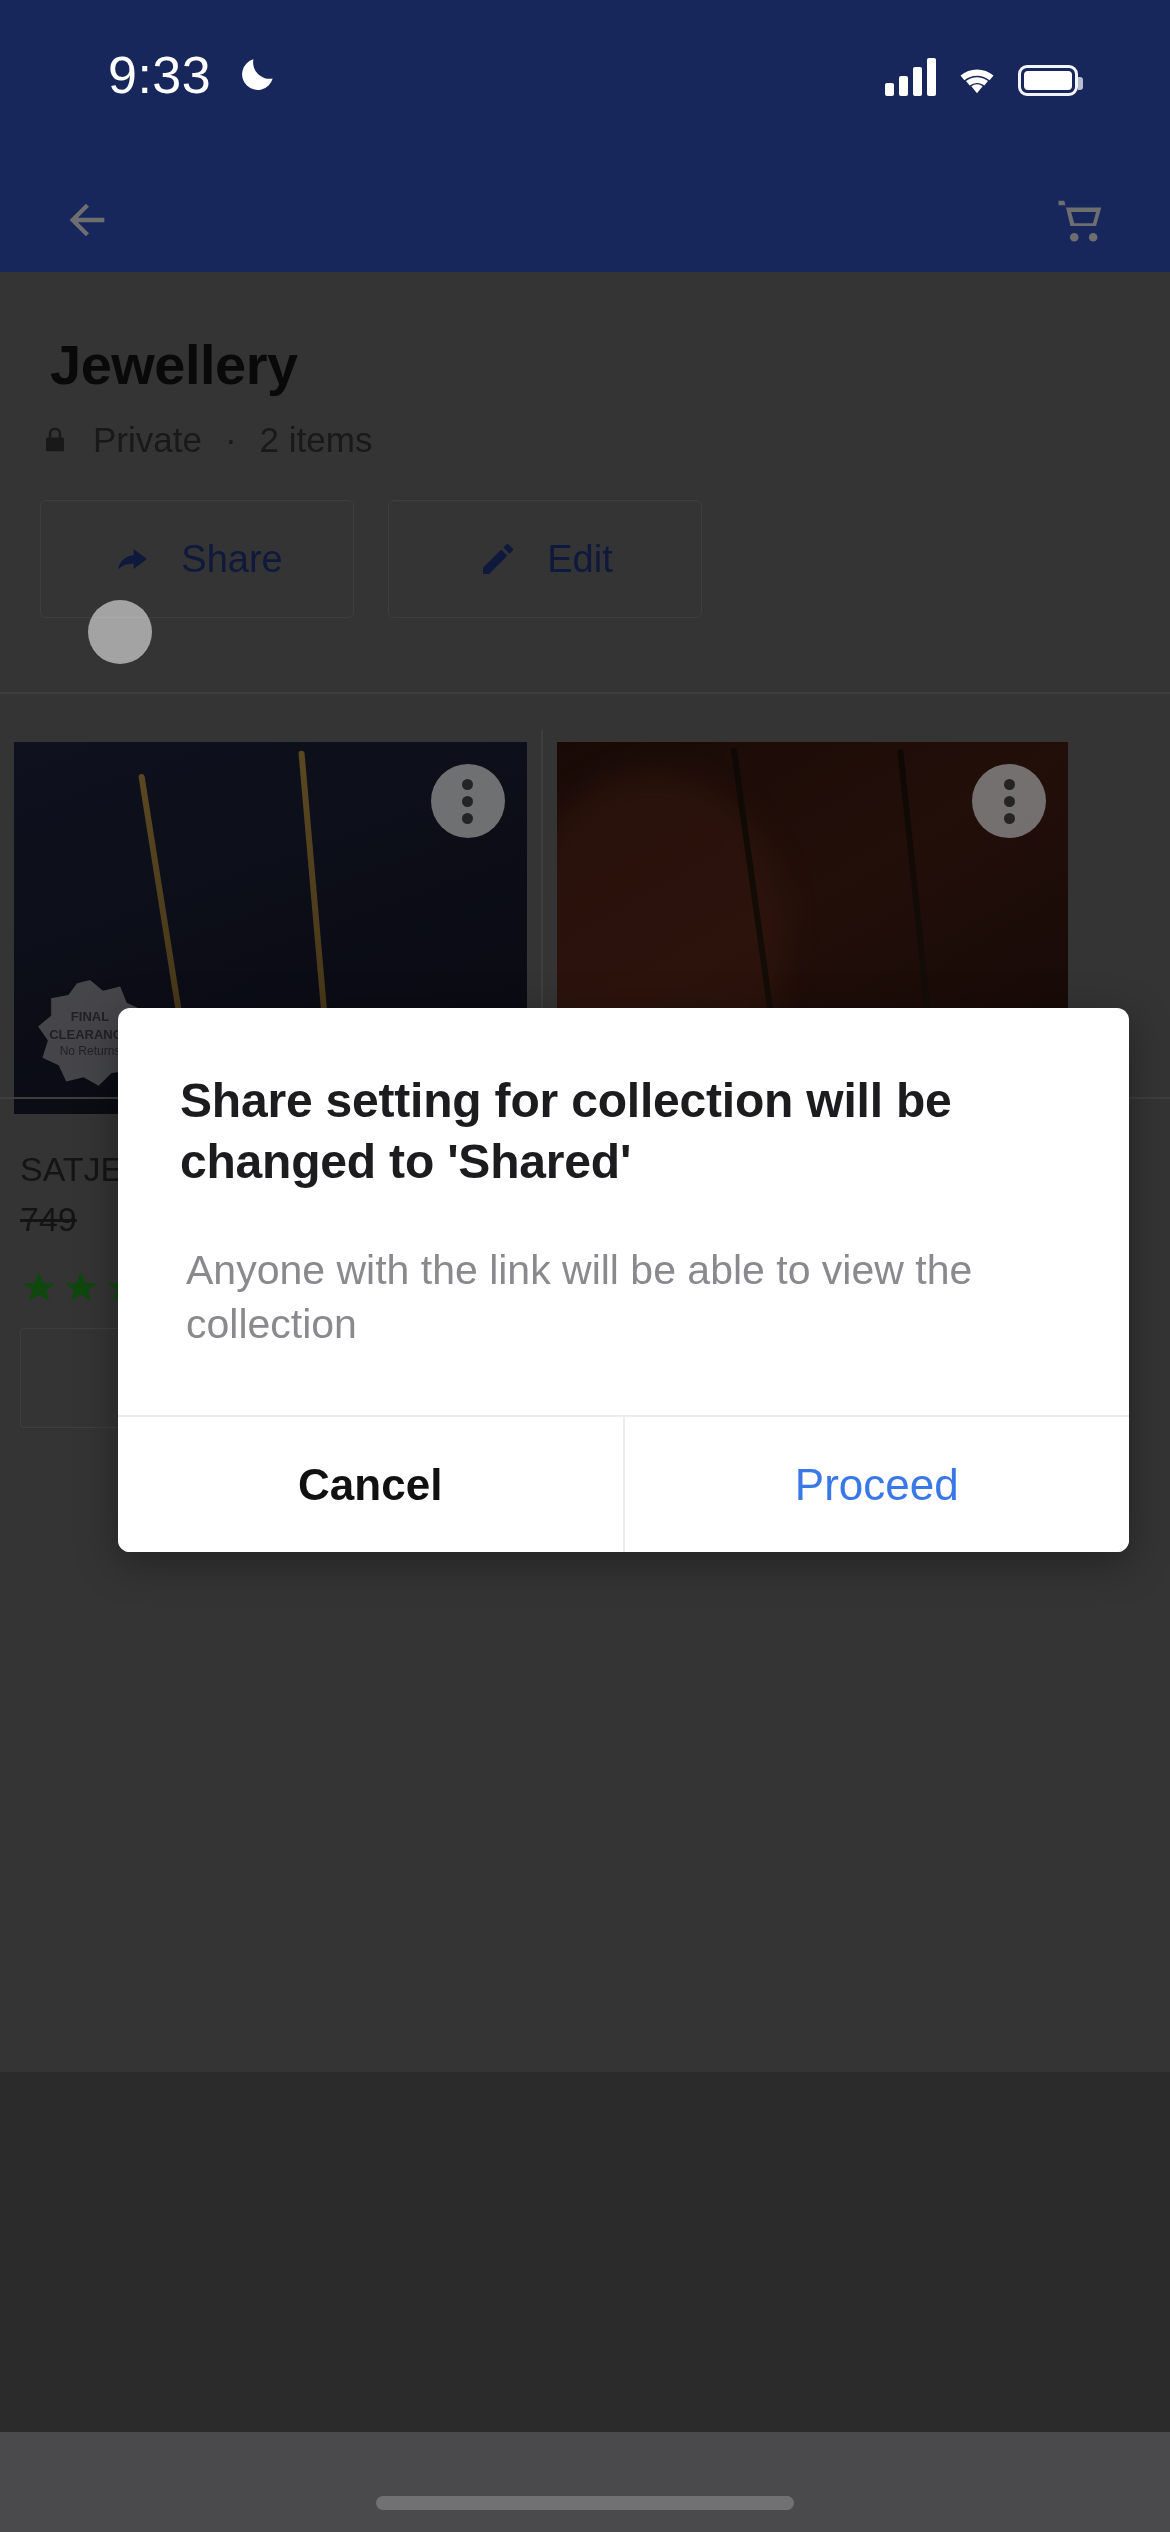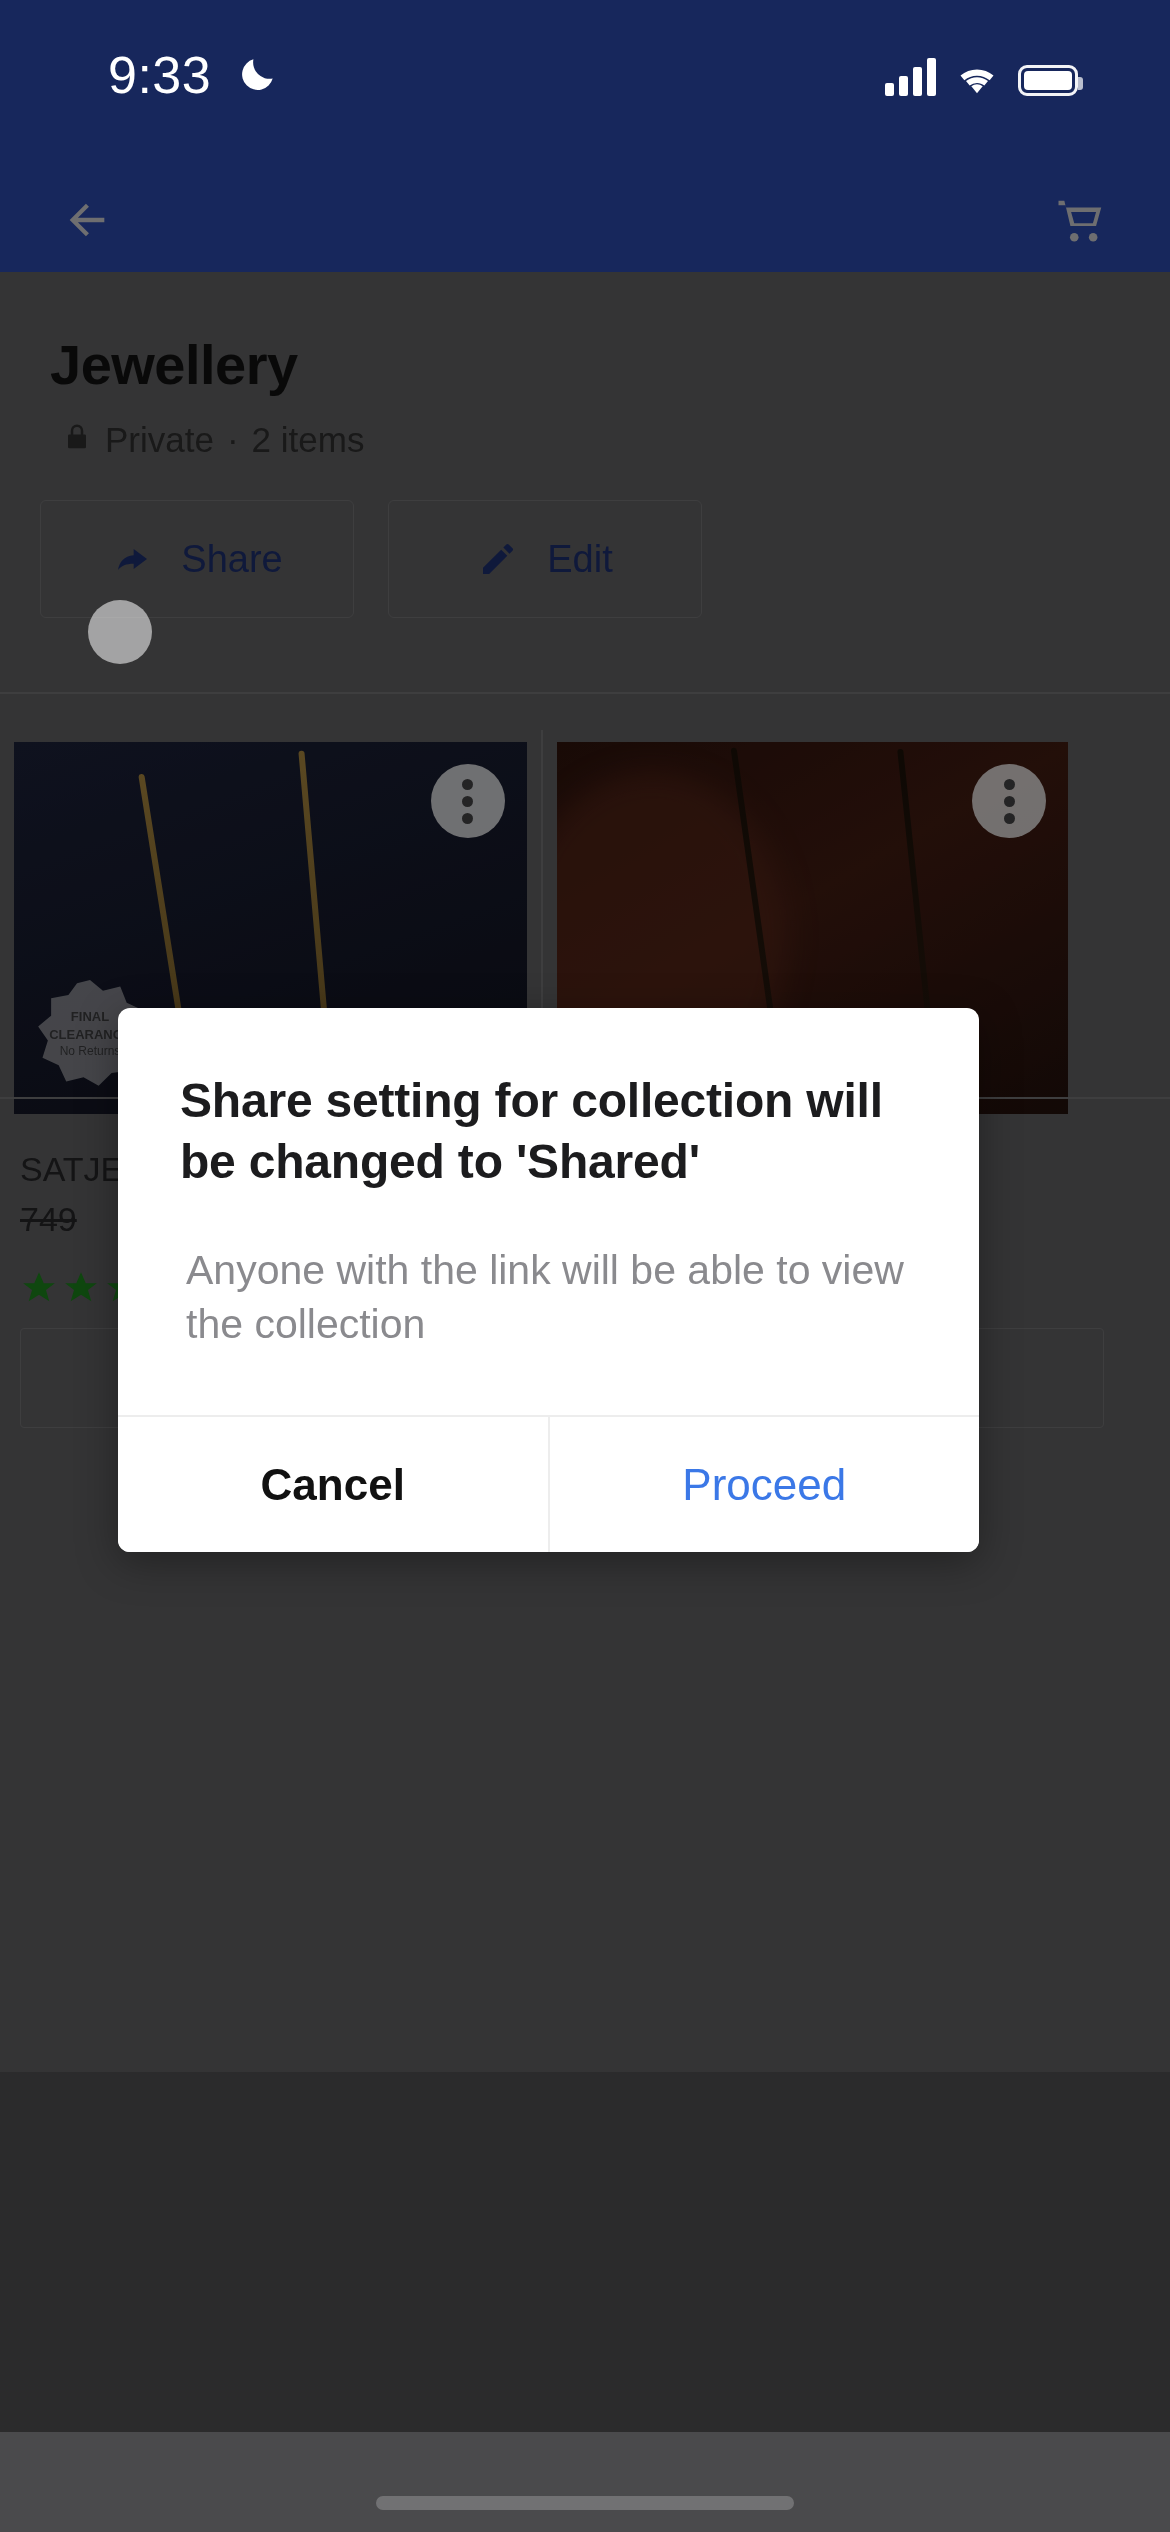--- a/index.html
+++ b/index.html
@@ -60,22 +60,22 @@
   .scrim{
     position:absolute; top:272px; left:0; width:1170px; height:2260px;
     background:rgba(0,0,0,0.42); z-index:2; pointer-events:none;
   }
 
   .collection-title{
     position:absolute; left:50px; top:60px;
     font-size:56px; font-weight:700; color:#111; letter-spacing:-0.5px;
   }
   .collection-meta{
-    position:absolute; left:62px; top:148px;
-    display:flex; gap:13px;
+    position:absolute; left:40px; top:148px;
+    display:flex; align-items:center; gap:23px;
     font-size:35px; color:#2b2b2b;
   }
   .lockicon{ width:30px; height:34px; display:block; }
 
   .actionrow{ position:absolute; left:40px; top:228px; display:flex; gap:34px; }
   .actionbtn{
     width:314px; height:118px;
     border:1px solid #6b6b6d; border-radius:6px;
     display:flex; align-items:center; justify-content:center; gap:28px;
     font-size:38px; color:#1b2b66; font-weight:400;
@@ -153,21 +153,21 @@
   .atc{
     position:absolute; left:20px; top:598px; width:545px; height:100px;
     border:1px solid #6b6b6d; border-radius:4px;
     display:flex; align-items:center; justify-content:center;
     font-size:40px; color:#1b2b66;
   }
   .card:nth-child(2) .atc{ left:16px; }
 
   
   .dialog{
-    position:absolute; left:118px; top:1008px; width:861px;
+    position:absolute; left:118px; top:1008px; width:1011px;
     background:#fff; border-radius:12px; z-index:10; overflow:hidden;
     box-shadow:0 10px 40px rgba(0,0,0,0.35);
   }
   .dlg-body{ padding:62px 62px 64px 62px; }
   .dlg-title{
     font-size:48px; font-weight:700; color:#1c1c1e; line-height:1.28;
     letter-spacing:-0.2px;
   }
   .dlg-msg{
     margin-top:50px; font-size:41px; color:#8a8a8e; line-height:1.32;

